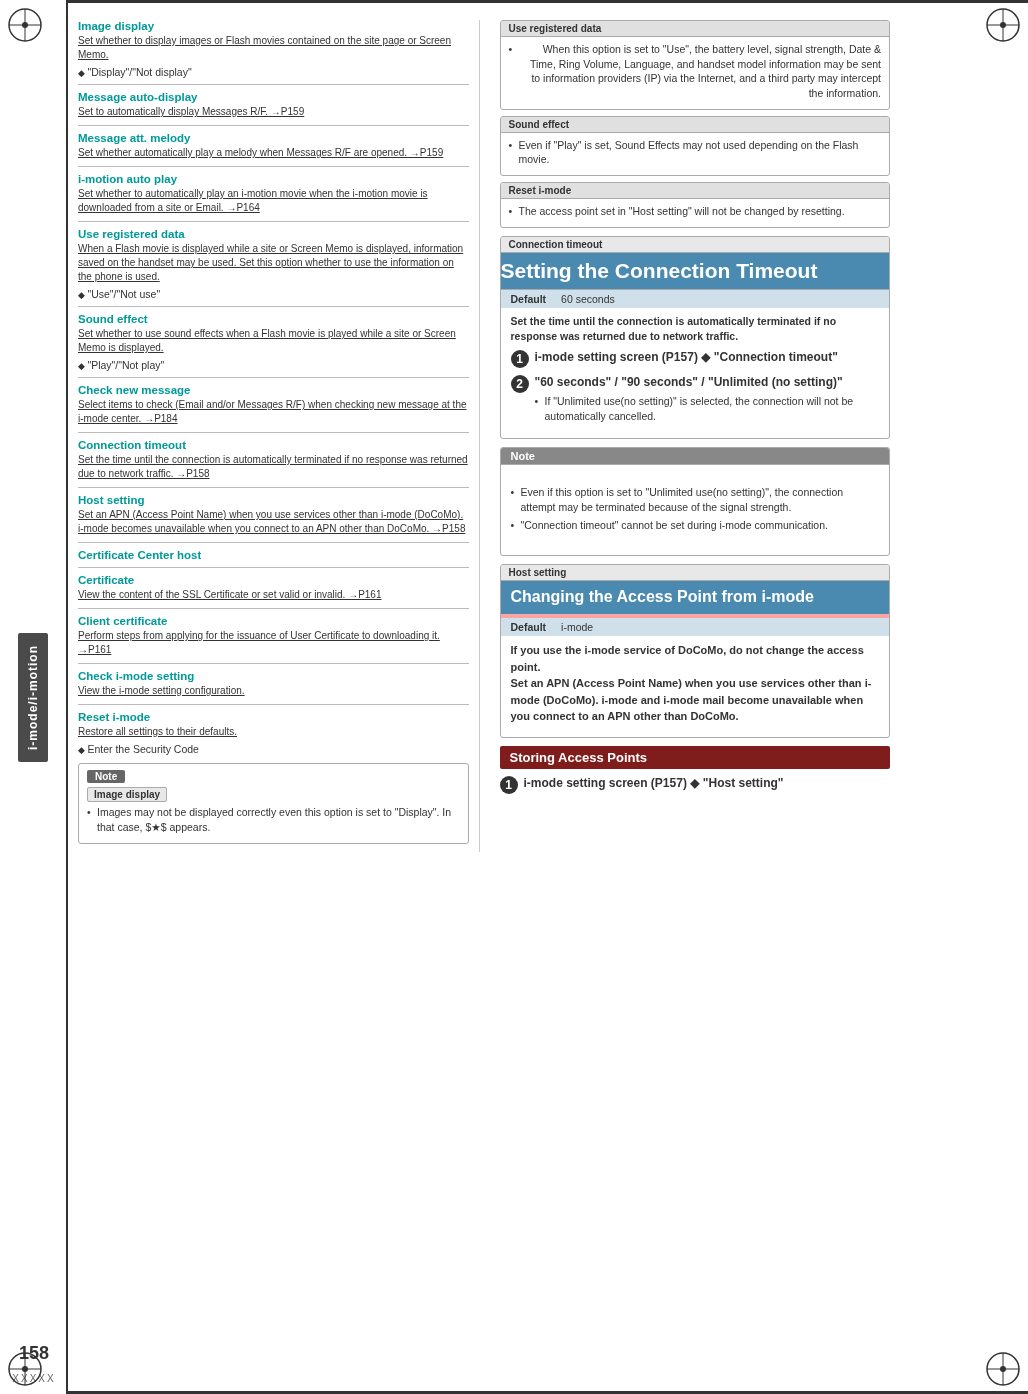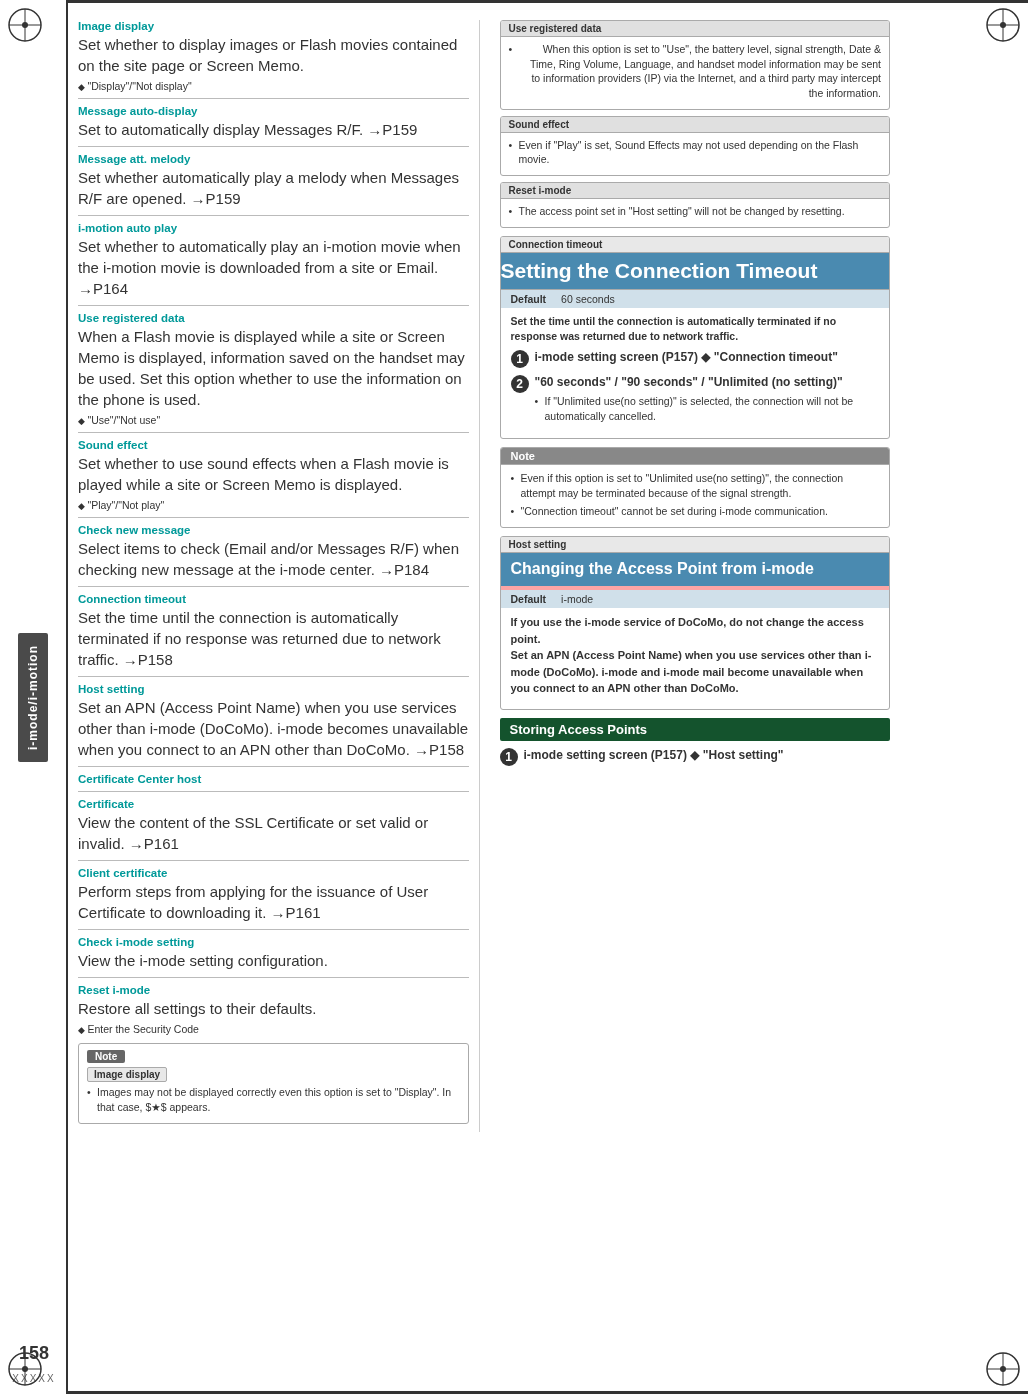--- a/index.html
+++ b/index.html
@@ -117,24 +117,25 @@
       color: #009999;
       font-size: 11.5px;
       font-weight: bold;
       margin-bottom: 2px;
       margin-top: 10px;
     }
 
     .section-heading:first-child { margin-top: 0; }
 
     .section-body {
-      font-size: 15px;
+      font-size: 10px;
       color: #333;
       line-height: 1.4;
       margin-bottom: 4px;
+      text-decoration: underline;
     }
 
     .section-arrow {
       font-size: 10.5px;
       color: #333;
       margin-bottom: 6px;
     }
 
     .section-arrow::before {
       content: "◆ ";
@@ -284,21 +285,21 @@
     .note-box-right .note-header {
       background: #888;
       color: #fff;
       font-size: 11px;
       font-weight: bold;
       padding: 2px 10px;
       border-bottom: 1px solid #aaa;
     }
 
     .note-box-right .note-content {
-      padding: 6px 10px;
+      padding: 20px 10px;
     }
 
     
     .host-feature-box {
       border: 1.5px solid #aaa;
       border-radius: 3px;
       margin: 8px 0;
       overflow: hidden;
     }
 
@@ -334,21 +335,21 @@
       margin-right: 15px;
       color: #333;
     }
 
     .host-feature-box .host-default .default-value {
       color: #333;
     }
 
     
     .storing-bar {
-      background: #14532d;
+      background: #7f1d1d;
       color: #fff;
       font-size: 13px;
       font-weight: bold;
       padding: 4px 10px;
       margin: 6px 0;
       border-radius: 2px;
     }
 
     
     .top-border {

